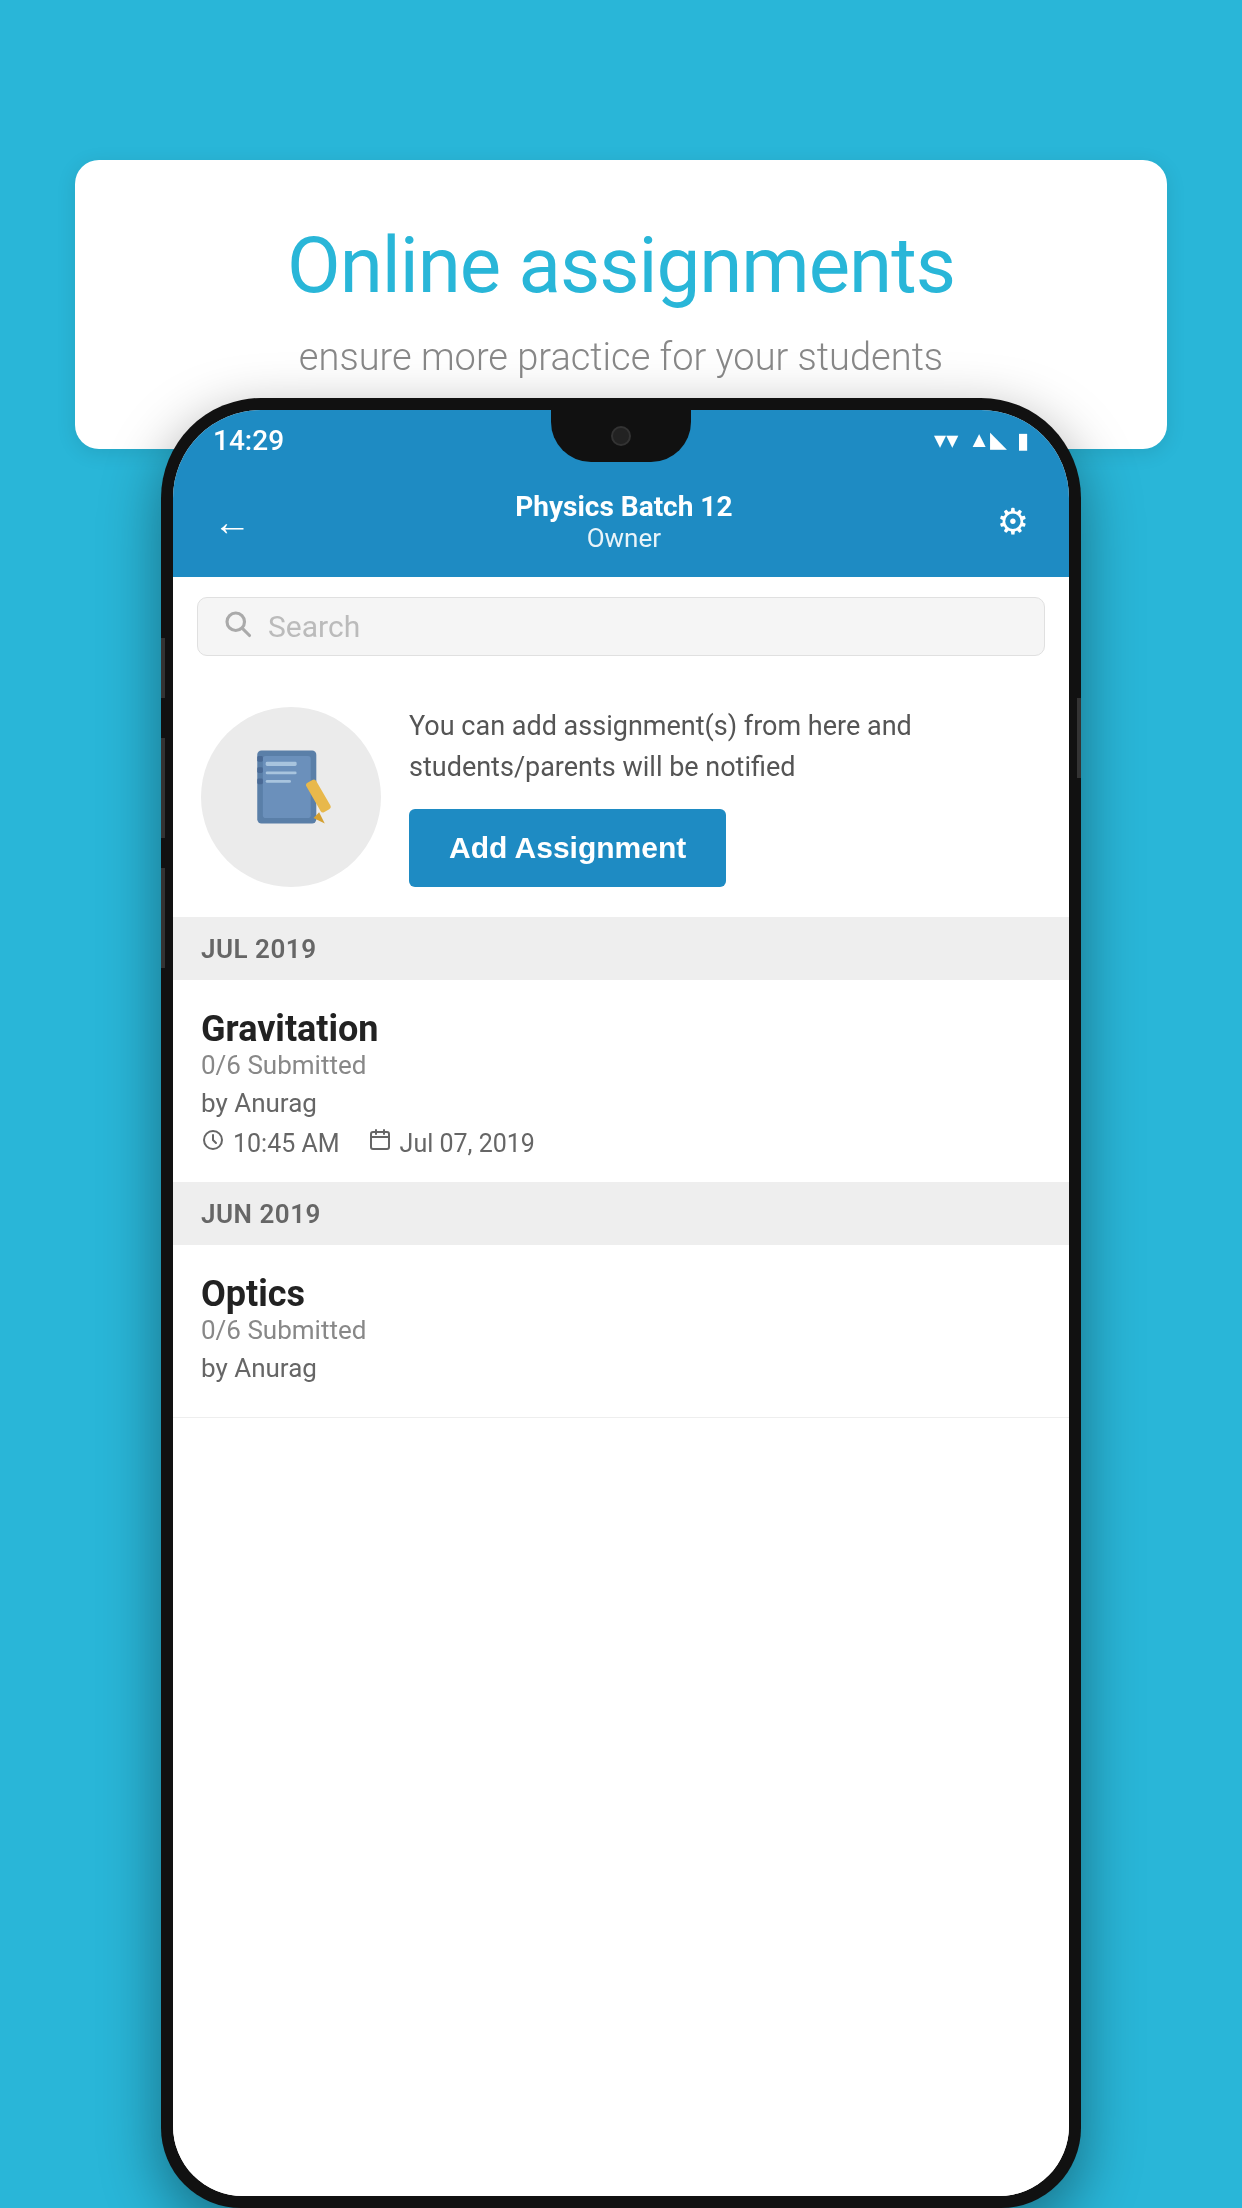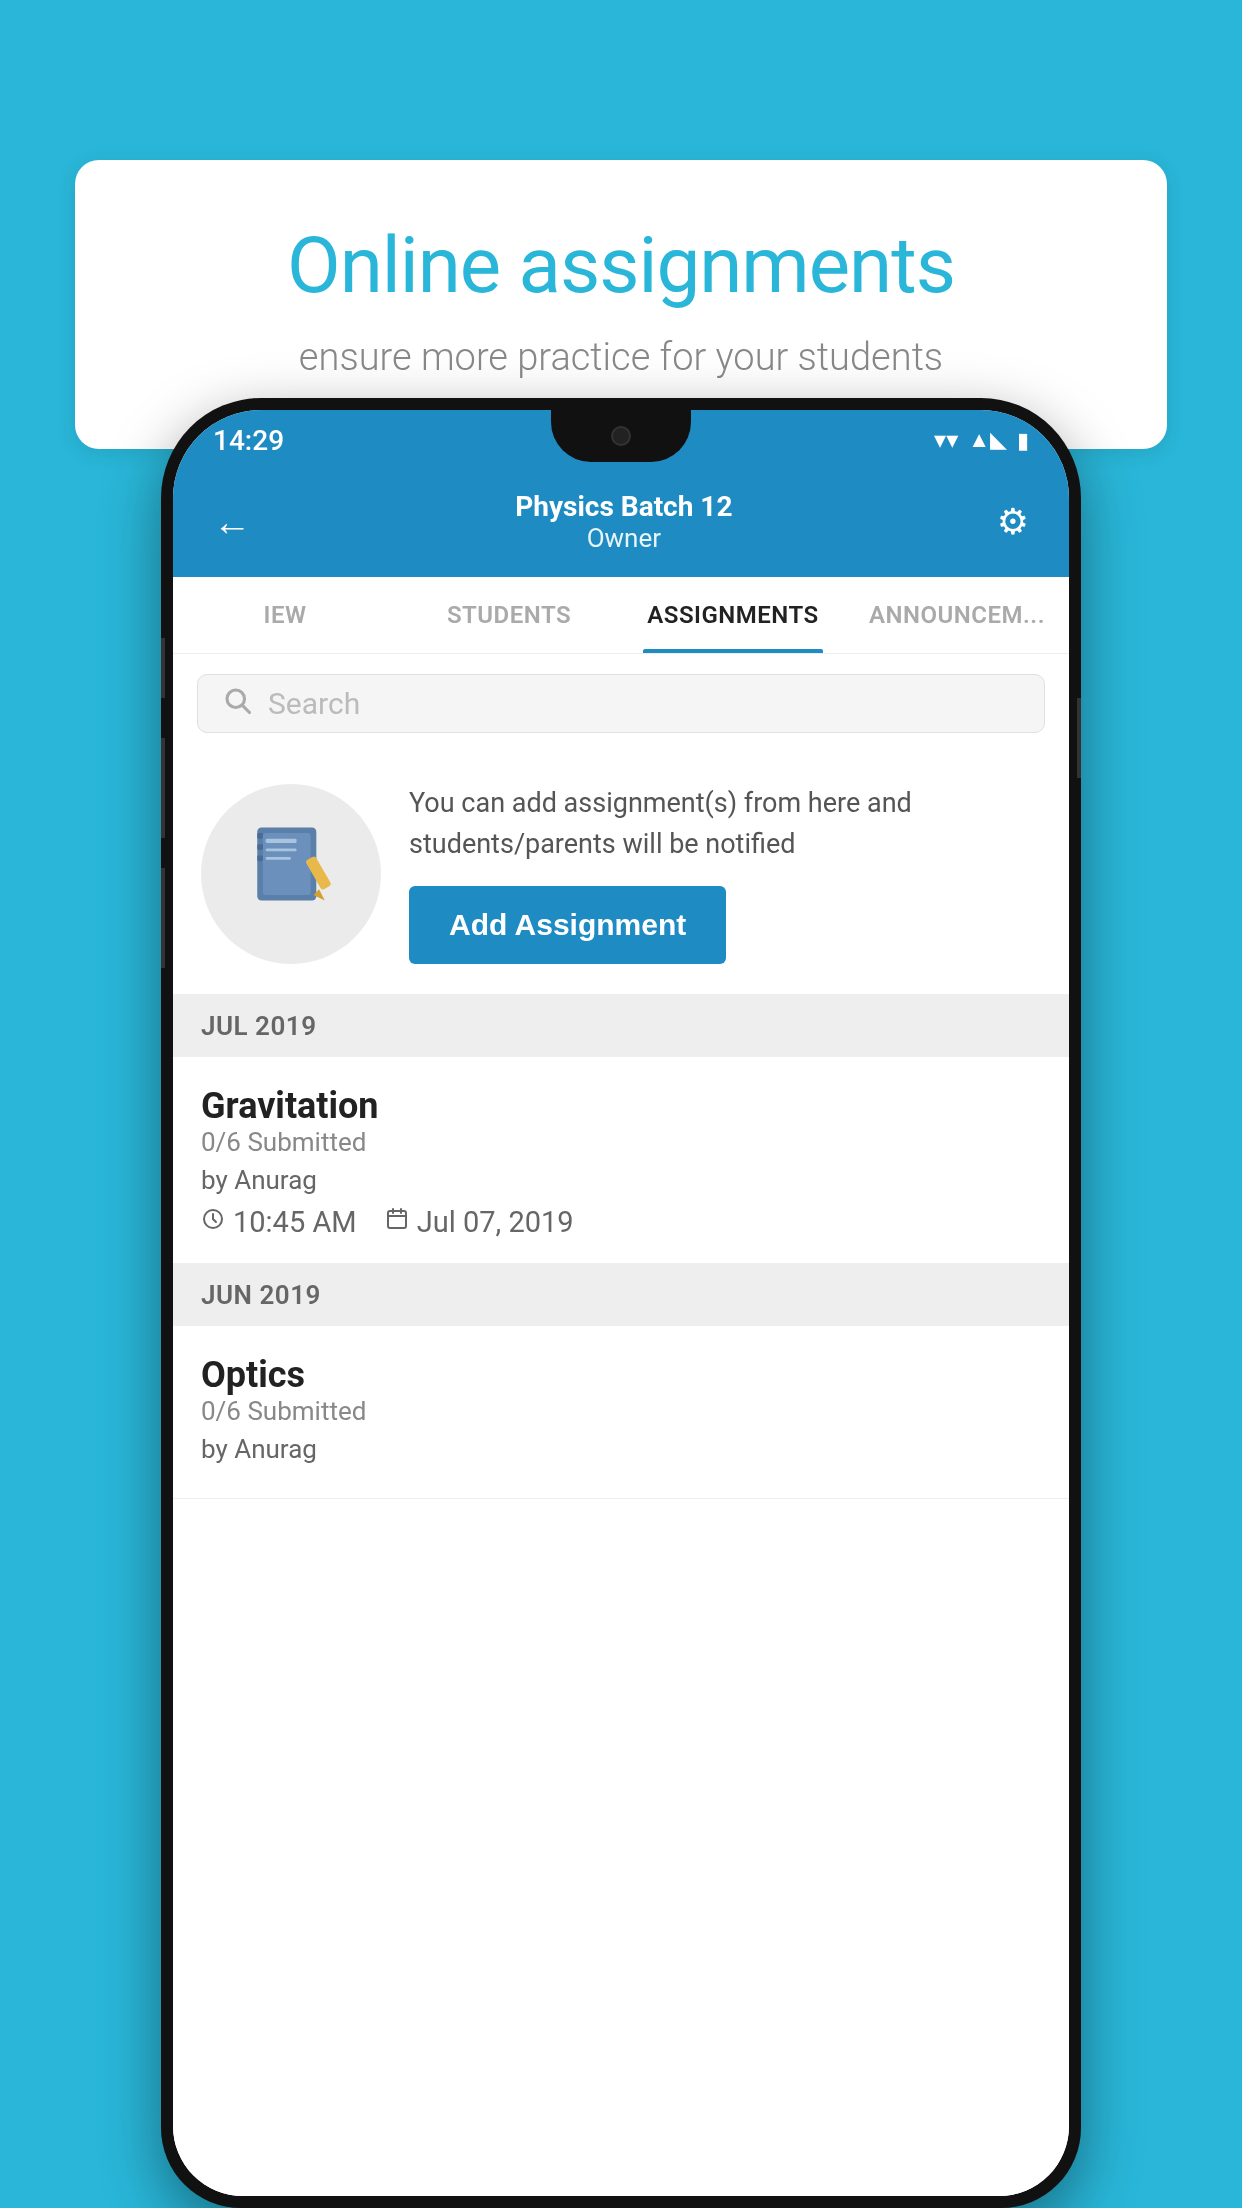--- a/index.html
+++ b/index.html
@@ -308,21 +308,21 @@
     }
     .assignment-by {
       font-size: 26px;
       color: #666;
       margin-bottom: 10px;
     }
     .assignment-meta {
       display: flex;
       align-items: center;
       gap: 28px;
-      font-size: 29px;
+      font-size: 25px;
       color: #666;
     }
     .meta-item {
       display: flex;
       align-items: center;
       gap: 8px;
     }
     .meta-icon {
       font-size: 24px;
     }
@@ -397,34 +397,20 @@
 
     <div class="app-header">
       <span class="header-back">←</span>
       <div class="header-title-group">
         <div class="header-title">Physics Batch 12</div>
         <div class="header-subtitle">Owner</div>
       </div>
       <span class="header-settings">⚙</span>
     </div>
 
-    <div class="tabs-bar">
-      <div class="tab-item">
-        <span>IEW</span>
-      </div>
-      <div class="tab-item">
-        <span>STUDENTS</span>
-      </div>
-      <div class="tab-item active">
-        <span>ASSIGNMENTS</span>
-      </div>
-      <div class="tab-item">
-        <span>ANNOUNCEM...</span>
-      </div>
-    </div>
 
     <div class="app-content">
 
       <div class="search-container">
         <div class="search-bar">
           <span class="search-icon-svg">
             <svg width="30" height="30" viewBox="0 0 24 24" fill="none" stroke="#aaa" stroke-width="2.5" stroke-linecap="round">
               <circle cx="11" cy="11" r="7"></circle>
               <line x1="16.5" y1="16.5" x2="22" y2="22"></line>
             </svg>

